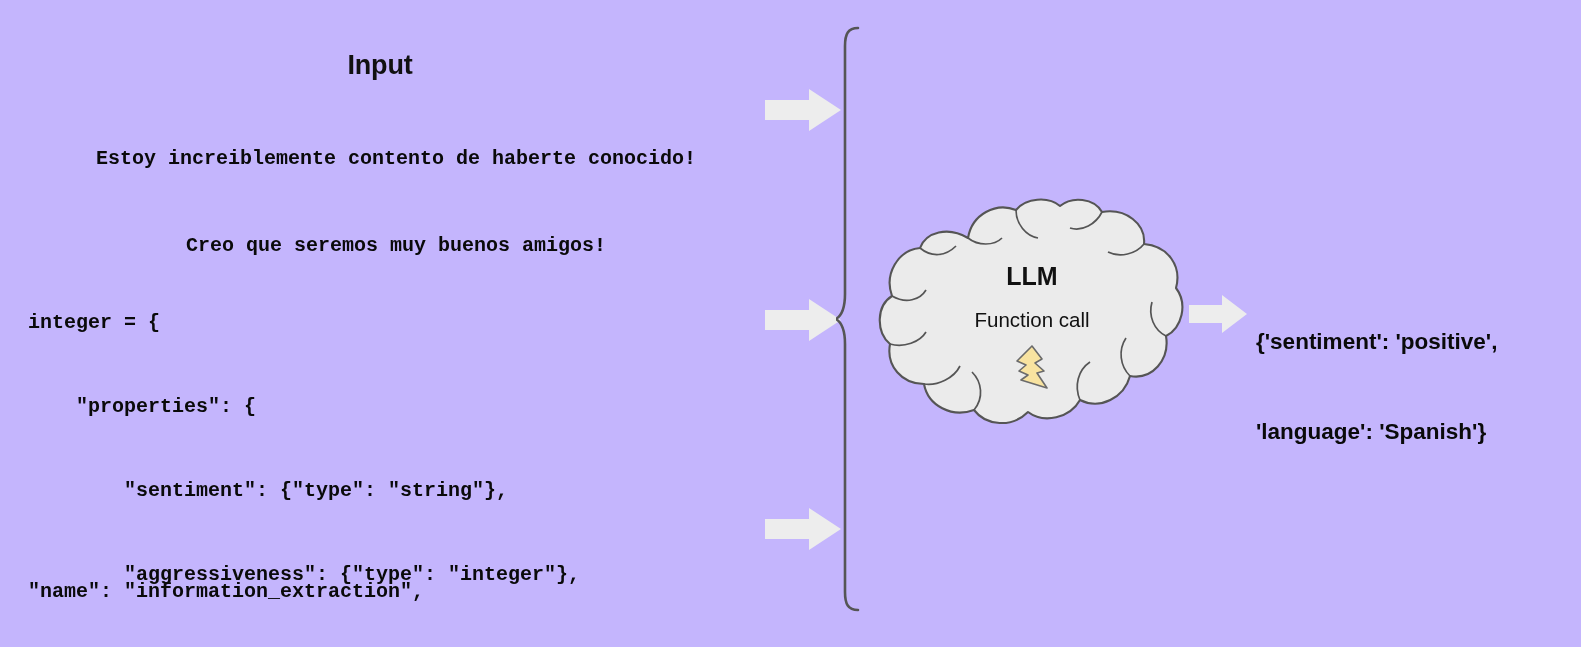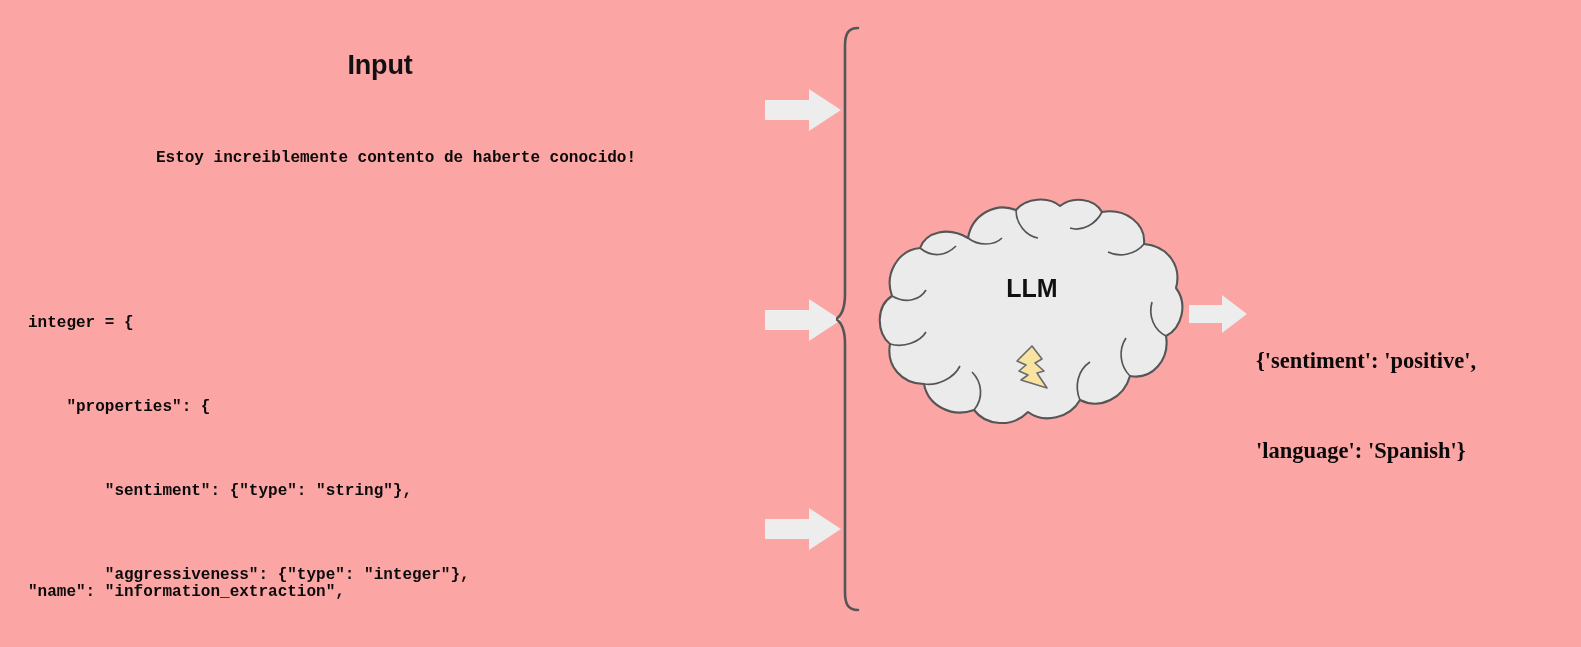--- a/index.html
+++ b/index.html
@@ -9,21 +9,21 @@
     background: #ffffff;
   }
   body {
     font-family: "Liberation Sans", sans-serif;
     color: #000000;
   }
   #canvas {
     position: relative;
     width: 1581px;
     height: 647px;
-    background: #fca5a5;
+    background: #c4b5fd;
     overflow: hidden;
   }
 
   
   .section-heading {
     position: absolute;
     font-family: "Liberation Sans", sans-serif;
     font-weight: bold;
     font-size: 27px;
     line-height: 1;
@@ -32,21 +32,21 @@
     width: 760px;
     left: 0;
     letter-spacing: -0.2px;
   }
 
   
   .code-block {
     position: absolute;
     left: 28px;
     font-family: "Liberation Mono", "DejaVu Sans Mono", monospace;
-    font-size: 16px;
+    font-size: 20px;
     font-weight: bold;
     color: #0a0a0a;
     white-space: pre;
     letter-spacing: 0px;
   }
   .code-line {
     white-space: pre;
     display: block;
   }
 
@@ -99,60 +99,60 @@
     width: 312px;
     left: 0;
     font-family: "Liberation Sans", sans-serif;
     color: #111111;
     line-height: 1;
   }
   #llm-title {
     top: 68px;
     font-size: 25px;
     font-weight: bold;
-    margin-top: 12px;
   }
   #llm-subtitle {
     top: 114px;
     font-size: 20.5px;
     font-weight: normal;
   }
 
   #bolt {
     position: absolute;
     left: 135px;
     top: 148px;
     width: 44px;
     height: 46px;
   }
   #bolt svg { display: block; }
 
   
   #output-text {
     position: absolute;
     left: 1256px;
-    top: 286px;
-    font-family: Liberation Serif, serif;
+    top: 267px;
+    font-family: Liberation Sans, sans-serif;
     font-weight: bold;
     font-size: 22.5px;
     line-height: 30px;
     color: #0a0a0a;
     white-space: pre;
   }
   #output-text .out-line { display: block; white-space: pre; }
 </style>
 </head>
 <body>
 
 <div id="canvas">
 
   <div class="section-heading" id="input-heading" style="top:52px;">Input</div>
 
   <div class="code-block" id="input-text">
     <span class="code-line">Estoy increiblemente contento de haberte conocido!</span>
+    <span class="code-line">Creo que seremos muy buenos amigos!</span>
   </div>
 
 
   <div class="code-block" id="schema-text">
     <span class="code-line">integer = {</span>
     <span class="code-line">    "properties": {</span>
     <span class="code-line">        "sentiment": {"type": "string"},</span>
     <span class="code-line">        "aggressiveness": {"type": "integer"},</span>
     <span class="code-line">        "language": {"type": "string"},</span>
     
@@ -223,20 +223,21 @@
       <path d="M 254 180 C 244 170, 242 154, 250 142" stroke="#555555" stroke-width="1.7" fill="none"></path>
       <path d="M 290 140 C 278 134, 272 120, 276 106" stroke="#555555" stroke-width="1.7" fill="none"></path>
       <path d="M 268 48 C 260 58, 244 62, 232 56" stroke="#555555" stroke-width="1.7" fill="none"></path>
       <path d="M 226 16 C 220 28, 206 36, 194 32" stroke="#555555" stroke-width="1.7" fill="none"></path>
       <path d="M 140 14 C 140 28, 150 40, 162 42" stroke="#555555" stroke-width="1.7" fill="none"></path>
       <path d="M 92 42 C 102 50, 118 50, 126 42" stroke="#555555" stroke-width="1.7" fill="none"></path>
     </svg>
 
     <div class="cloud-label" id="llm-title">LLM</div>
 
+    <div class="cloud-label" id="llm-subtitle">Function call</div>
 
     <div id="bolt">
       <svg width="44" height="46" viewBox="0 0 44 46">
         <polygon points="21,2 6,17 15,21 8,27 17,31 10,36 36,44 26,29 33,27 24,19 31,15" fill="#f8e3a0" stroke="#6b6b6b" stroke-width="1.6" stroke-linejoin="round"></polygon>
       </svg>
     </div>
   </div>
 
   <div class="arrow" style="left:1189px; top:295px;">
     <svg width="58" height="38" viewBox="0 0 58 38">

